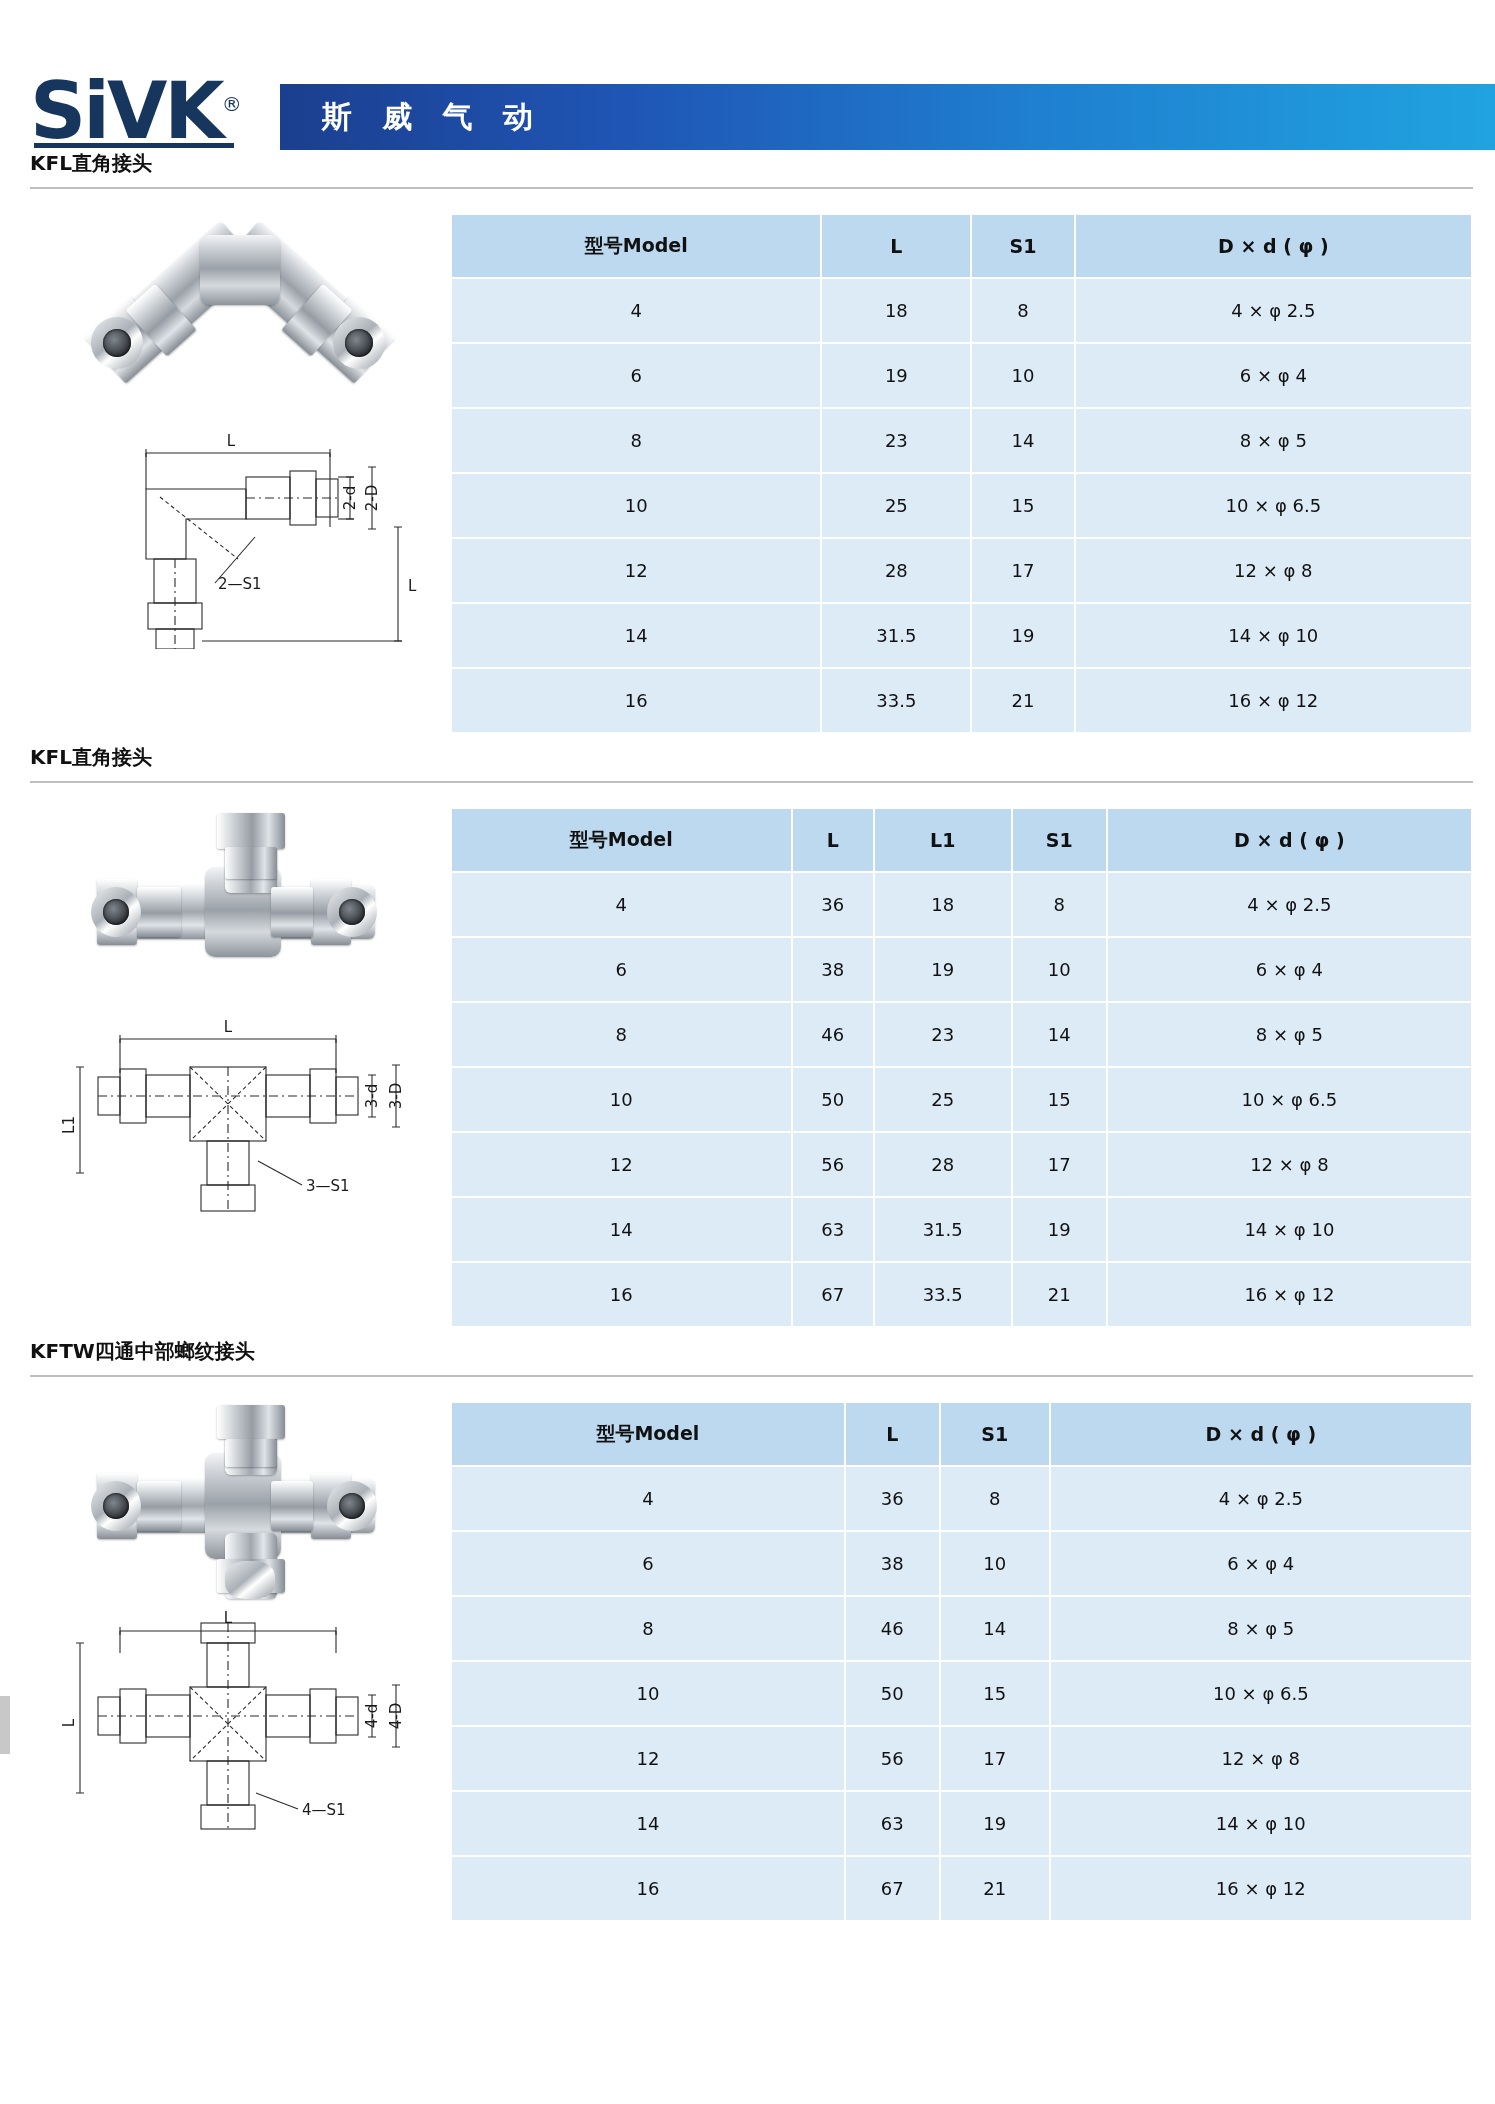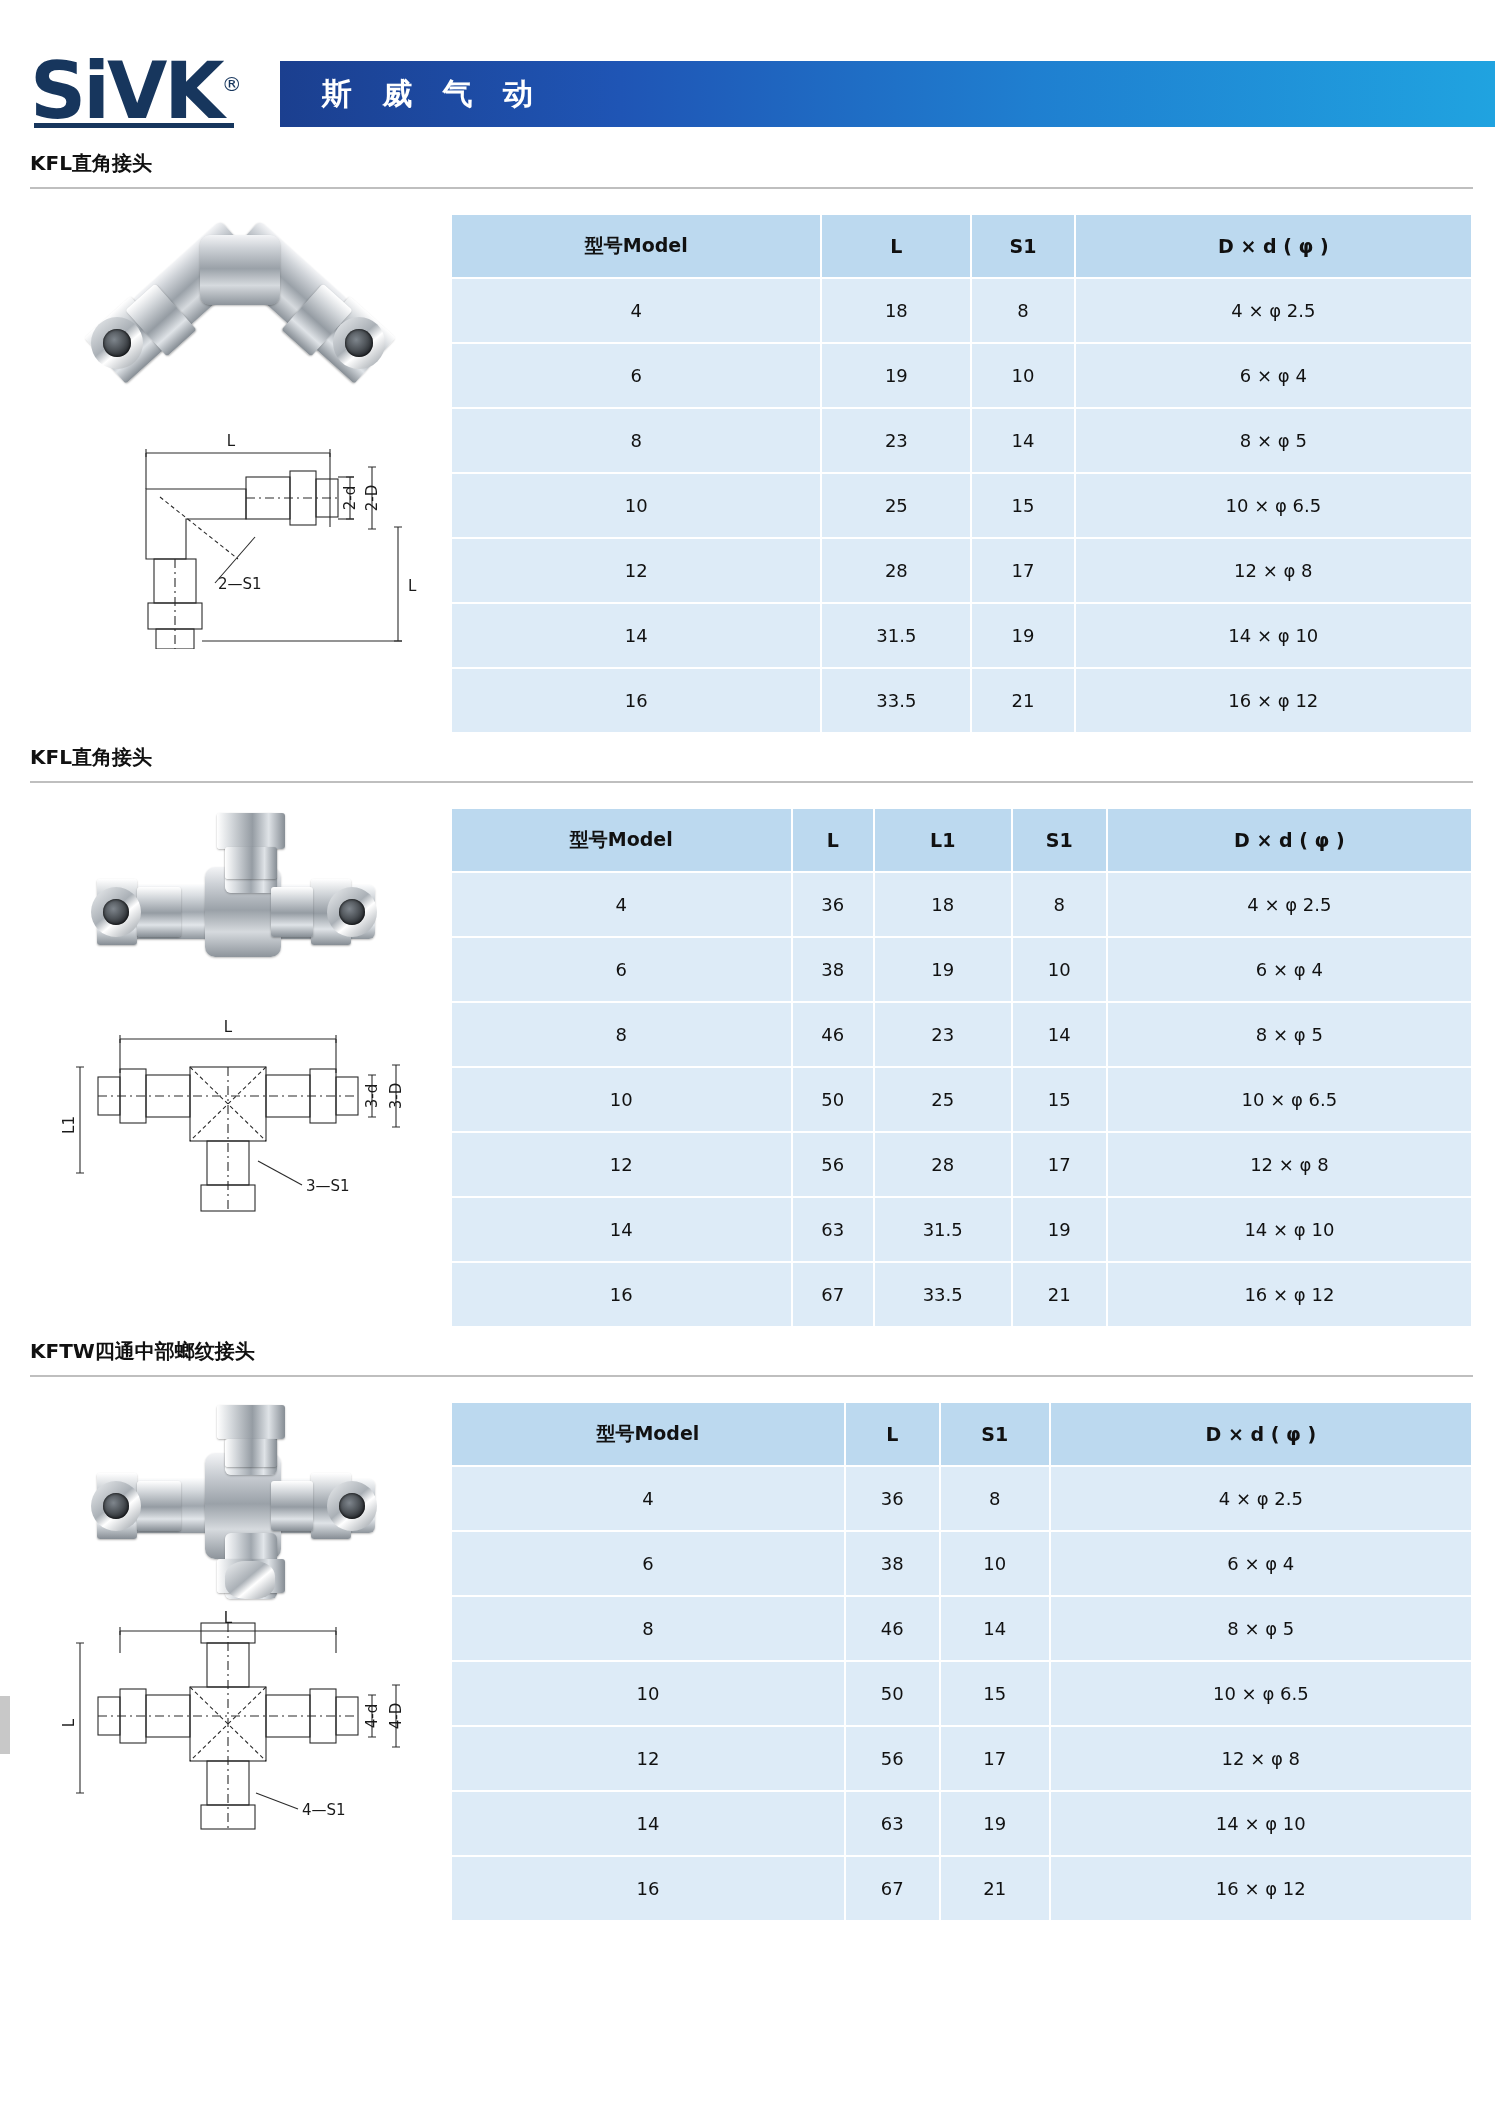--- a/index.html
+++ b/index.html
@@ -13,21 +13,21 @@
   .page {
     position: relative;
     width: 1495px;
     min-height: 2104px;
     padding: 0;
   }
 
   
   .header {
     display: flex;
-    align-items: center;
+    align-items: flex-end;
     padding: 32px 0 0 30px;
     height: 150px;
   }
   .logo {
     position: relative;
     font-family: "DejaVu Sans", sans-serif;
     font-weight: bold;
     font-size: 78px;
     letter-spacing: -3px;
     color: #17365d;

